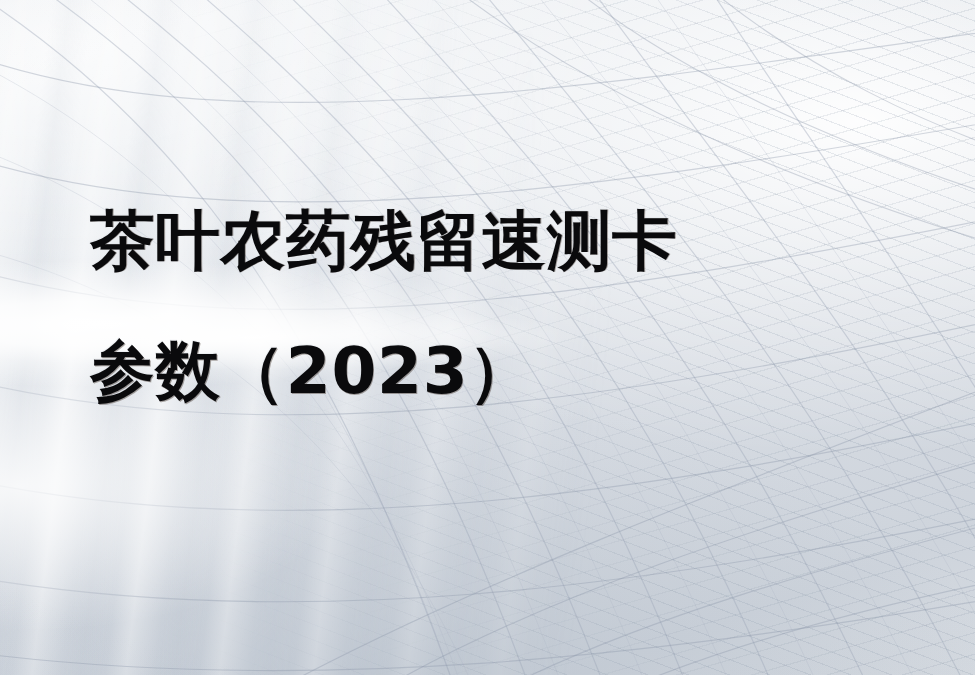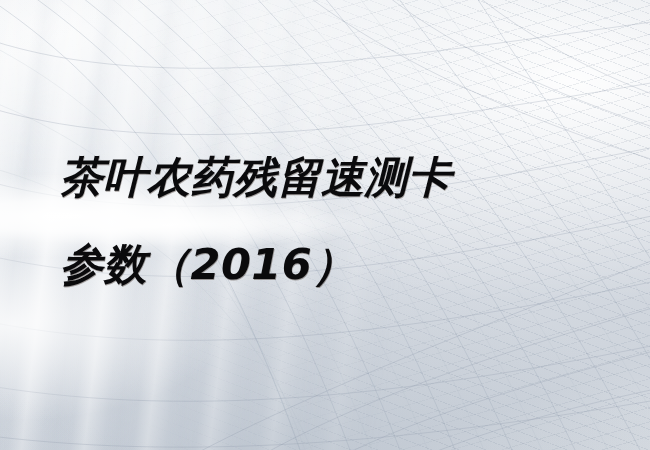--- a/index.html
+++ b/index.html
@@ -122,24 +122,23 @@
   .bg-vignette {
     background:
       radial-gradient(130% 100% at 50% 50%, rgba(255,255,255,0.0) 52%, rgba(150,162,177,0.16) 100%);
   }
 
   
 
   .title-block {
     position: absolute;
     left: 60px;
-    top: 156px;
+    top: 140px;
     width: 520px;
     z-index: 5;
-    font-style: italic;
   }
 
   .title-line {
     display: block;
     color: #0a0a0c;
     font-size: 43px;
     line-height: 1;
     font-weight: 700;
     letter-spacing: 0.5px;
     white-space: nowrap;
@@ -203,16 +202,16 @@
   </svg>
 
   <div class="bg-layer bg-hatch-a"></div>
   <div class="bg-layer bg-hatch-b"></div>
   <div class="bg-layer bg-glow-bl"></div>
   <div class="bg-layer bg-swoosh"></div>
   <div class="bg-layer bg-vignette"></div>
 
   <div class="title-block">
     <span class="title-line title-line-1">茶叶农药残留速测卡</span>
-    <span class="title-line title-line-2">参数（2016）</span>
+    <span class="title-line title-line-2">参数（2023）</span>
   </div>
 
 </div>
 
 </body></html>

